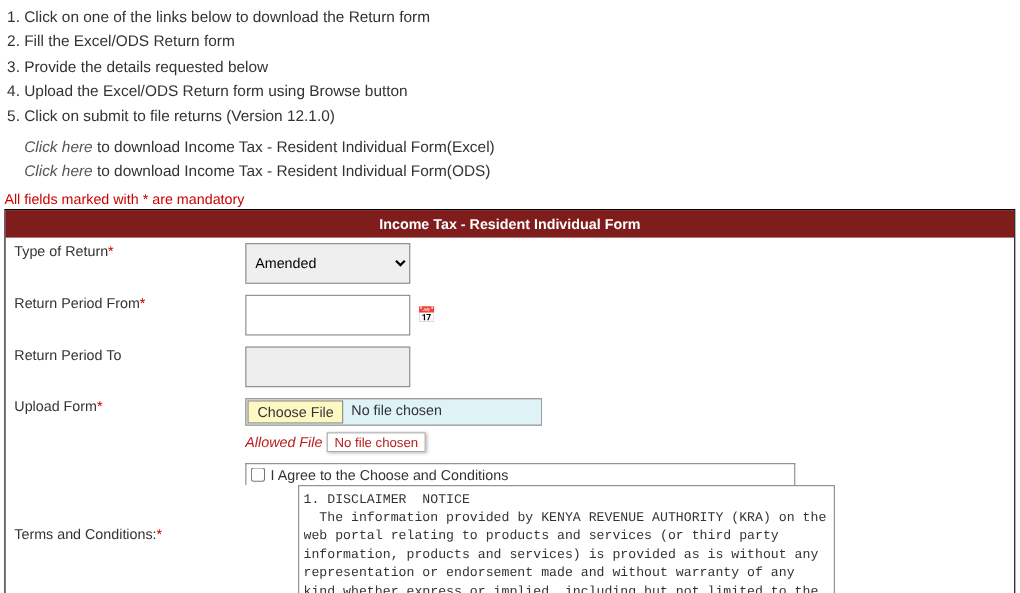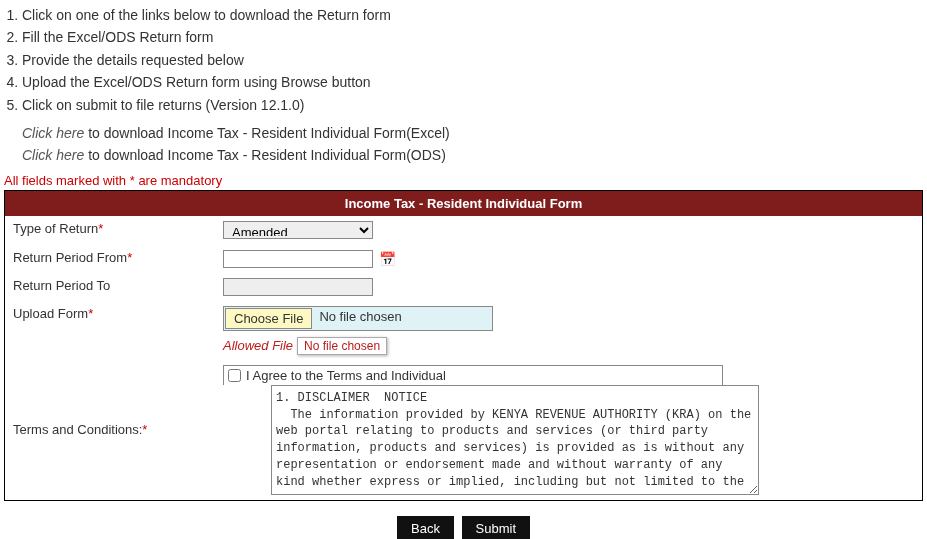--- a/index.html
+++ b/index.html
@@ -58,21 +58,21 @@
     }
     .label-cell {
       width: 210px;
       padding-top: 8px;
     }
     .asterisk { color: #c00; }
     select, input[type=text] {
       border: 1px solid #888;
       padding: 2px 4px;
       font-size: 13px;
-      height: 18px;
+      height: 37px;
       width: 150px;
     }
     input[type=text] {
       width: 150px;
     }
     .date-row {
       display: flex;
       align-items: center;
       gap: 6px;
     }
@@ -208,21 +208,21 @@
           <span>Allowed File</span>
           <span class="tooltip-box">No file chosen</span>
         </div>
       </td>
     </tr>
     <tr>
       <td class="label-cell" style="vertical-align: middle;"><span>Terms and Conditions:</span><span class="asterisk">*</span></td>
       <td>
         <div class="agree-row">
           <input type="checkbox" style="">
-          <span>I Agree to the Terms and Individual</span>
+          <span>I Agree to the Choose and Conditions</span>
         </div>
         <div class="terms-box">1. DISCLAIMER  NOTICE
   The information provided by KENYA REVENUE AUTHORITY (KRA) on the web portal relating to products and services (or third party information, products and services) is provided as is without any representation or endorsement made and without warranty of any kind whether express or implied, including but not limited to the</div>
       </td>
     </tr>
   </tbody>
     </table>
 </div>
 
 <div class="button-row">

